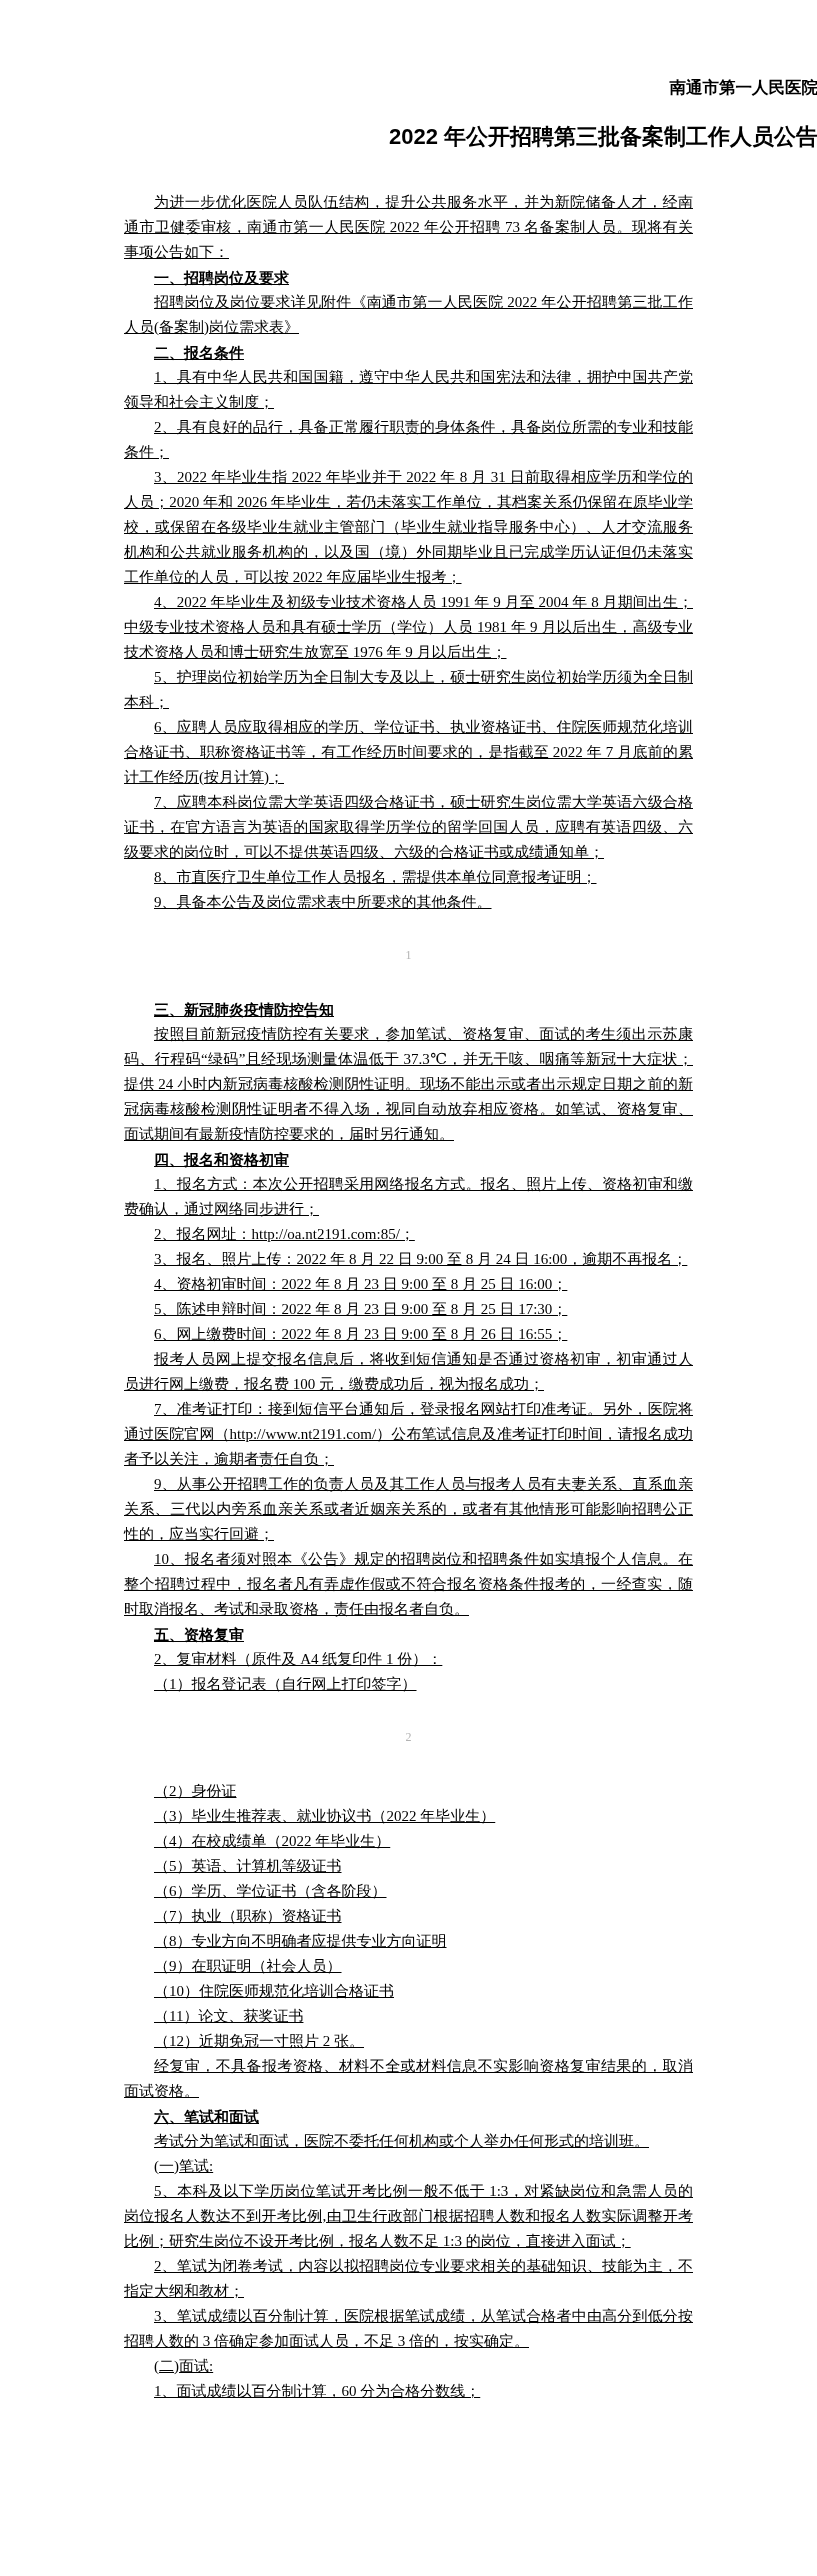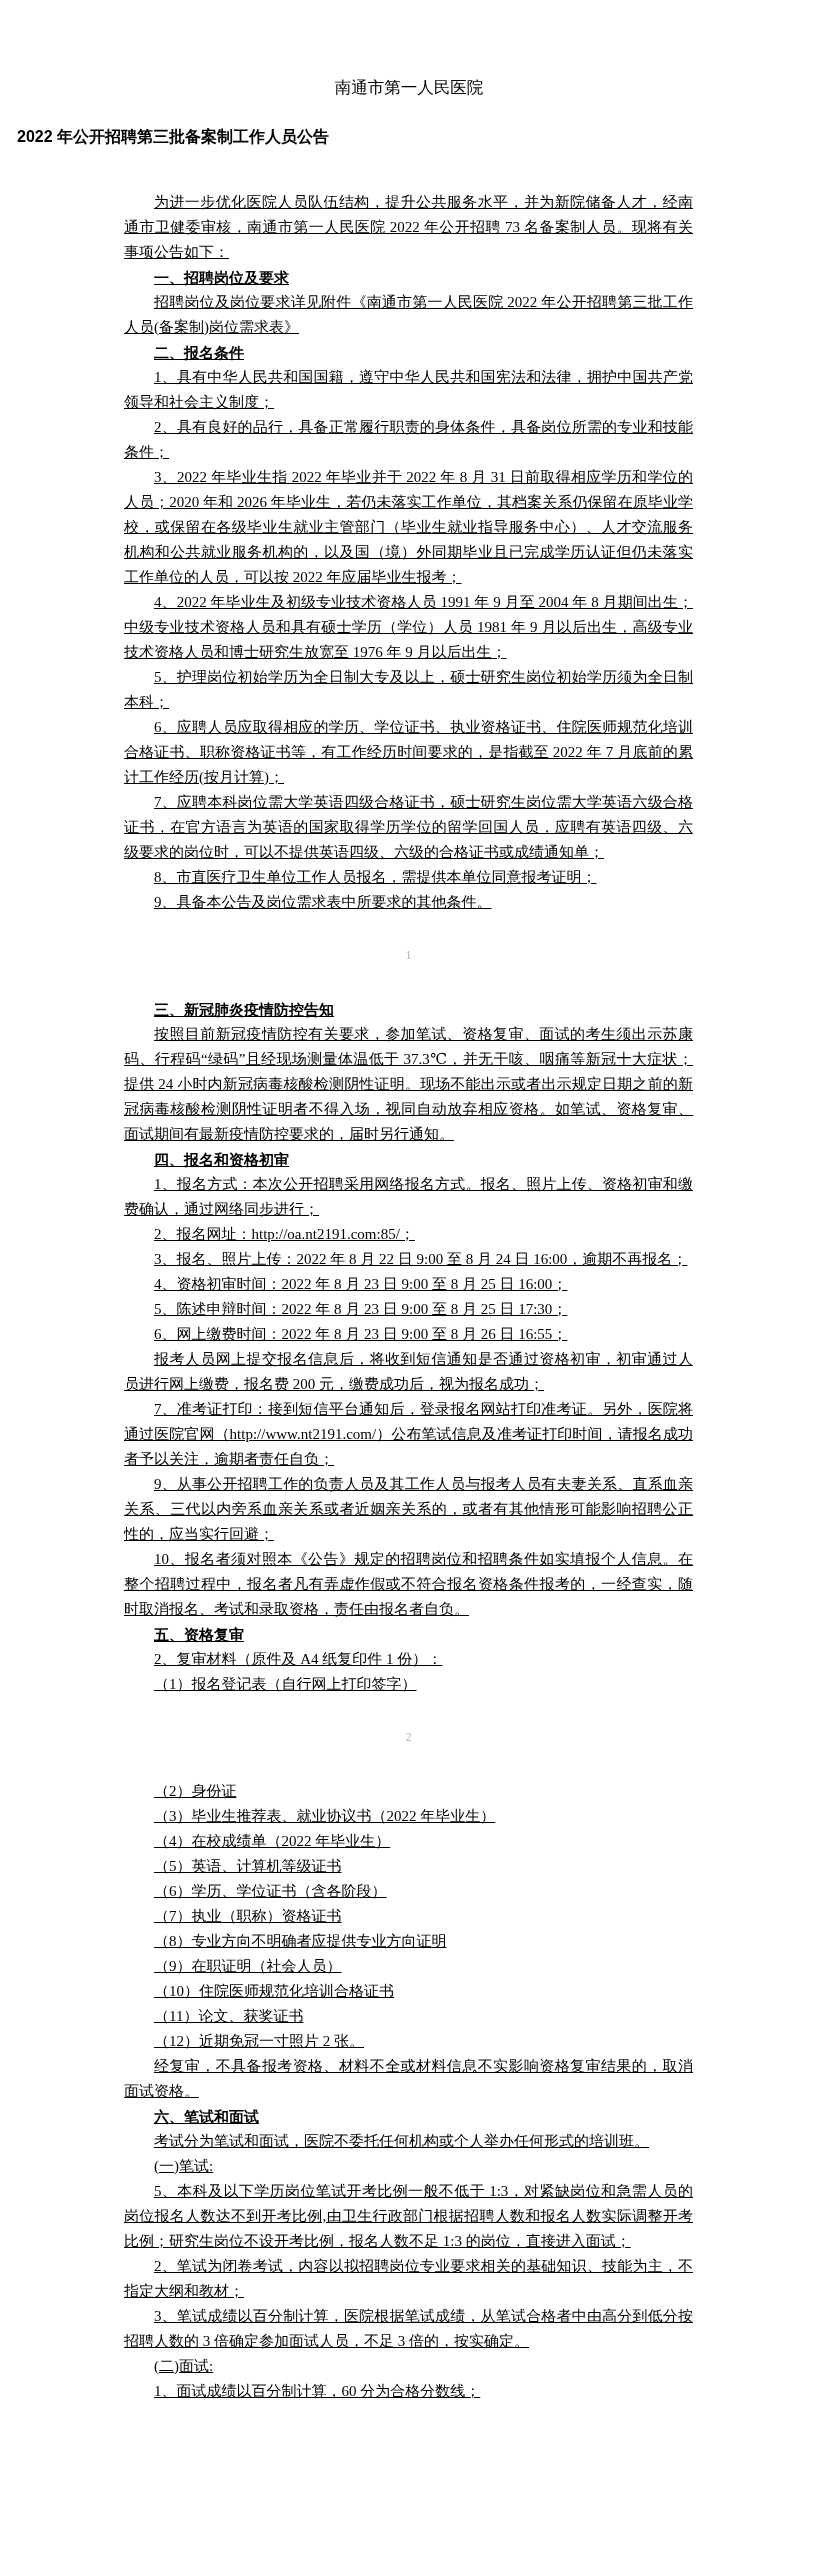--- a/index.html
+++ b/index.html
@@ -8,32 +8,32 @@
     width: 818px;
     min-height: 4070px;
     background: #ffffff;
     color: #000000;
     font-family: "Liberation Serif", "DejaVu Serif", serif;
     box-sizing: border-box;
     padding-top: 77px;
     padding-bottom: 196px;
   }
   .title1 {
-    text-align: center;
+    text-align: right;
     font-family: "Liberation Sans", "DejaVu Sans", sans-serif;
-    font-weight: normal;
+    font-weight: bold;
     font-size: 16.5px;
     line-height: 20.6px;
     margin: 0;
   }
   .title2 {
-    text-align: left;
+    text-align: right;
     font-family: "Liberation Sans", "DejaVu Sans", sans-serif;
     font-weight: bold;
-    font-size: 16px;
+    font-size: 22px;
     line-height: 23px;
     margin: 27px 0 0 0;
     padding-left: 17px;
   }
   .body-area {
     margin: 42px 125px 0 124px; 
   }
   .body-area p { margin: 0; text-decoration: underline; }
   p.p, p.p0, p.h {
     font-size: 15px;
@@ -85,21 +85,21 @@
       </div>
       <p class="h">三、新冠肺炎疫情防控告知</p>
       <p class="p">按照目前新冠疫情防控有关要求，参加笔试、资格复审、面试的考生须出示苏康码、行程码“绿码”且经现场测量体温低于 37.3℃，并无干咳、咽痛等新冠十大症状；提供 24 小时内新冠病毒核酸检测阴性证明。现场不能出示或者出示规定日期之前的新冠病毒核酸检测阴性证明者不得入场，视同自动放弃相应资格。如笔试、资格复审、面试期间有最新疫情防控要求的，届时另行通知。</p>
       <p class="h">四、报名和资格初审</p>
       <p class="p">1、报名方式：本次公开招聘采用网络报名方式。报名、照片上传、资格初审和缴费确认，通过网络同步进行；</p>
       <p class="p">2、报名网址：http://oa.nt2191.com:85/；</p>
       <p class="p">3、报名、照片上传：2022 年 8 月 22 日 9:00 至 8 月 24 日 16:00，逾期不再报名；</p>
       <p class="p">4、资格初审时间：2022 年 8 月 23 日 9:00 至 8 月 25 日 16:00；</p>
       <p class="p">5、陈述申辩时间：2022 年 8 月 23 日 9:00 至 8 月 25 日 17:30；</p>
       <p class="p">6、网上缴费时间：2022 年 8 月 23 日 9:00 至 8 月 26 日 16:55；</p>
-      <p class="p">报考人员网上提交报名信息后，将收到短信通知是否通过资格初审，初审通过人员进行网上缴费，报名费 200 元，缴费成功后，视为报名成功；</p>
+      <p class="p">报考人员网上提交报名信息后，将收到短信通知是否通过资格初审，初审通过人员进行网上缴费，报名费 100 元，缴费成功后，视为报名成功；</p>
       <p class="p">7、准考证打印：接到短信平台通知后，登录报名网站打印准考证。另外，医院将通过医院官网（http://www.nt2191.com/）公布笔试信息及准考证打印时间，请报名成功者予以关注，逾期者责任自负；</p>
       <p class="p">9、从事公开招聘工作的负责人员及其工作人员与报考人员有夫妻关系、直系血亲关系、三代以内旁系血亲关系或者近姻亲关系的，或者有其他情形可能影响招聘公正性的，应当实行回避；</p>
       <p class="p">10、报名者须对照本《公告》规定的招聘岗位和招聘条件如实填报个人信息。在整个招聘过程中，报名者凡有弄虚作假或不符合报名资格条件报考的，一经查实，随时取消报名、考试和录取资格，责任由报名者自负。</p>
       <p class="h">五、资格复审</p>
       <p class="p">2、复审材料（原件及 A4 纸复印件 1 份）：</p>
       <p class="p">（1）报名登记表（自行网上打印签字）</p>
       <div class="pagebreak">
         <span class="pagenum">2</span>
       </div>
       <p class="p">（2）身份证</p>

